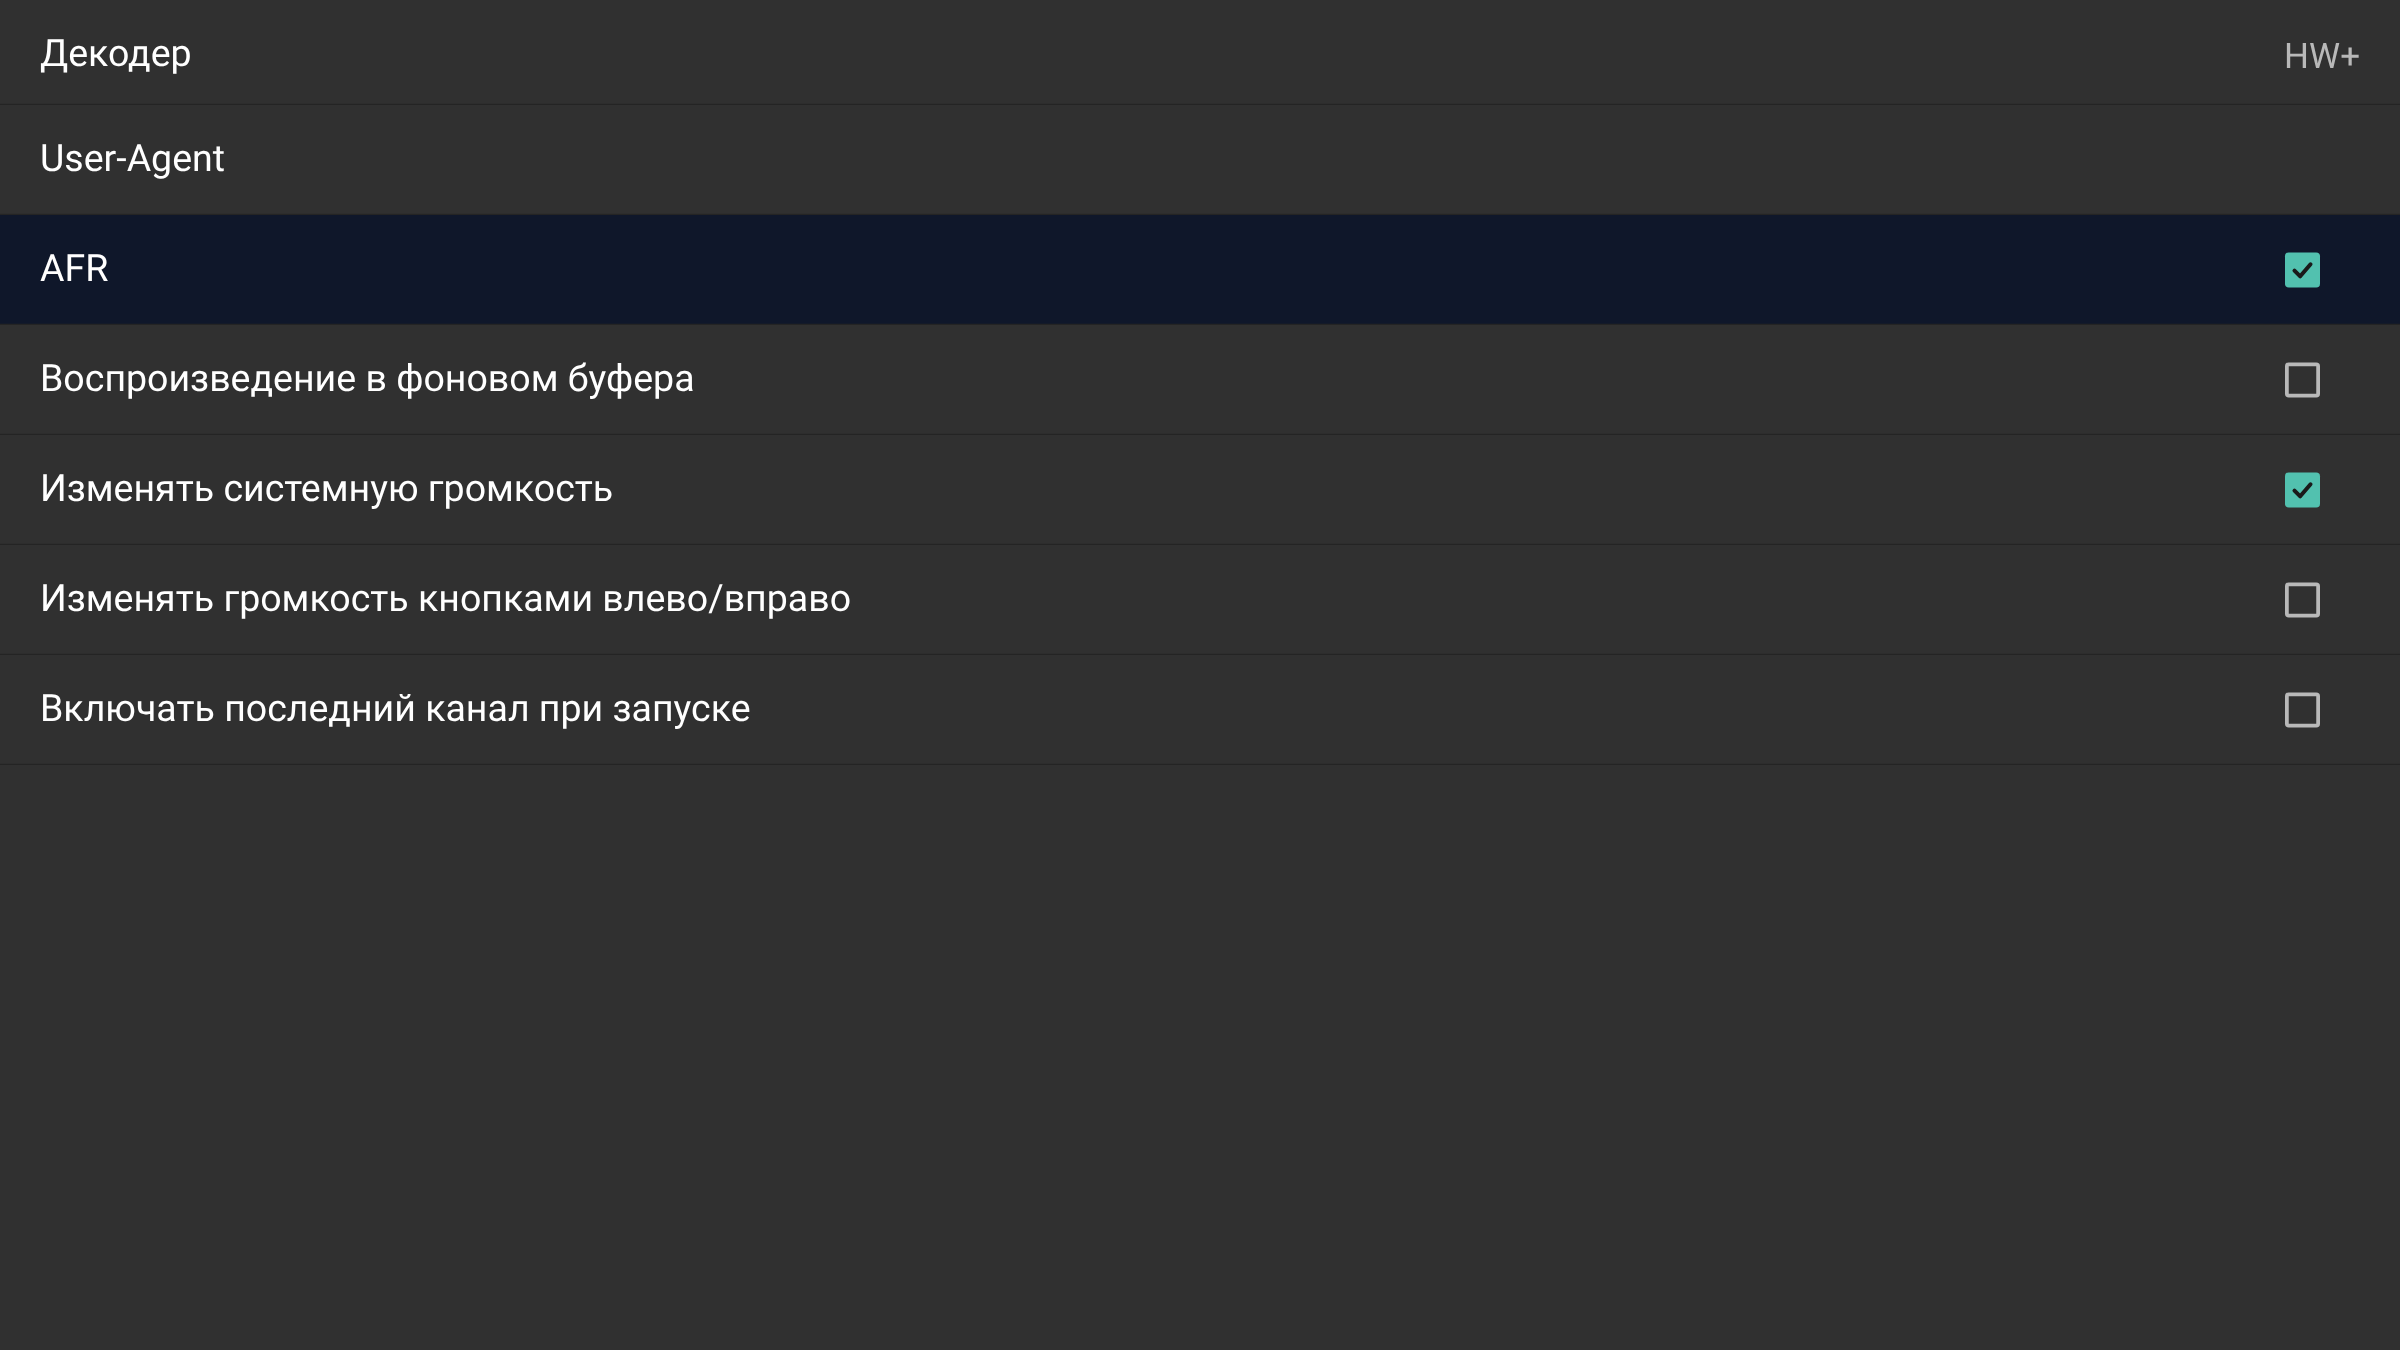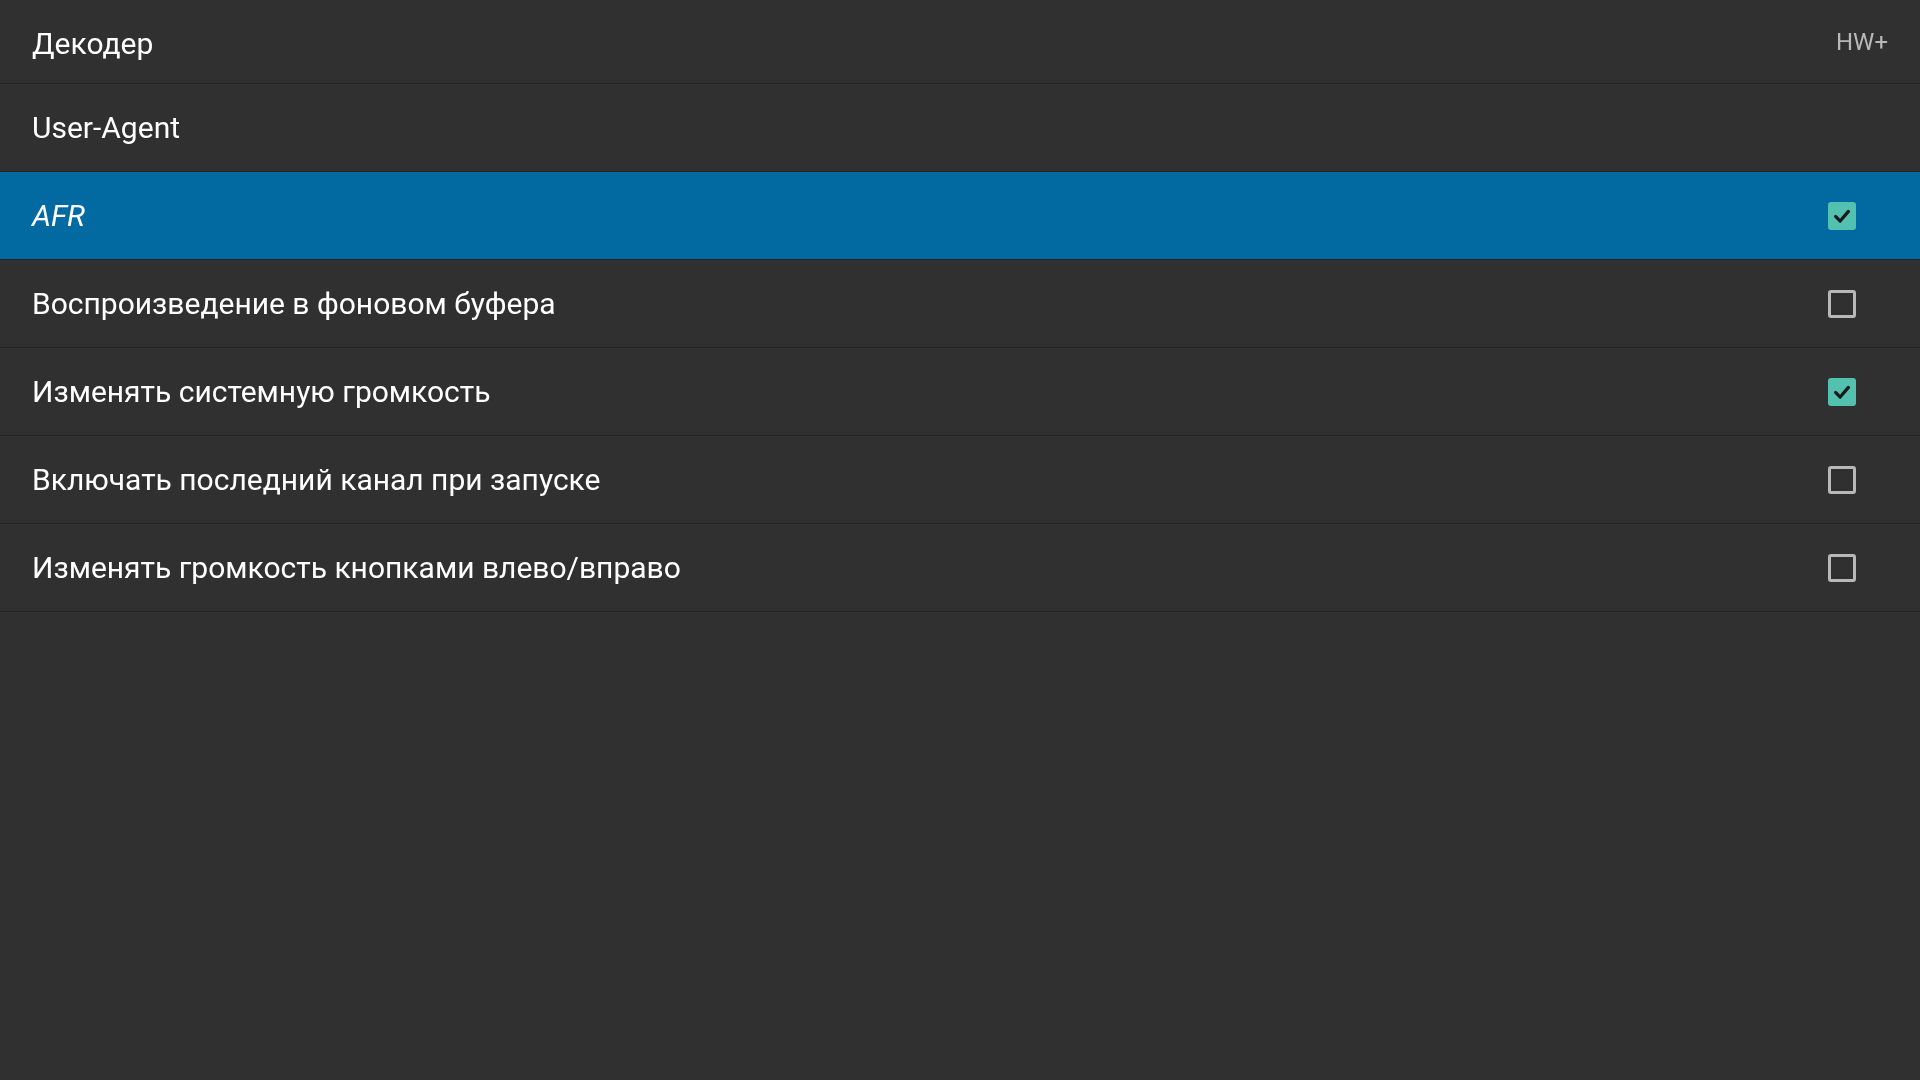--- a/index.html
+++ b/index.html
@@ -25,31 +25,30 @@
       justify-content: space-between;
       padding: 24px 32px;
       border-bottom: 1px solid #242424;
       cursor: pointer;
     }
     .setting-item.with-value {
       align-items: flex-start;
       padding: 24px 32px 20px 32px;
     }
     .setting-item.active {
-      background-color: #0369a1;
-      font-style: italic;
+      background-color: #0f172a;
     }
     .setting-title {
       font-size: 30px;
       font-weight: 400;
       color: #ffffff;
       line-height: 1.3;
     }
     .setting-value {
-      font-size: 24px;
+      font-size: 28px;
       font-weight: 400;
       color: #b8b8b8;
       margin-top: 4px;
     }
     .checkbox {
       width: 28px;
       height: 28px;
       display: flex;
       align-items: center;
       justify-content: center;
@@ -109,22 +108,22 @@
   <div class="setting-item">
     <span class="setting-title">Изменять системную громкость</span>
     <span class="checkbox checked">
       <svg viewBox="0 0 24 24">
           <path d="M5 12.5 L10 17.5 L19 7"></path>
         </svg>
     </span>
   </div>
 
   <div class="setting-item">
-    <span class="setting-title">Включать последний канал при запуске</span>
+    <span class="setting-title">Изменять громкость кнопками влево/вправо</span>
     <span class="checkbox unchecked"></span>
   </div>
 
   <div class="setting-item">
-    <span class="setting-title">Изменять громкость кнопками влево/вправо</span>
+    <span class="setting-title">Включать последний канал при запуске</span>
     <span class="checkbox unchecked"></span>
   </div>
 
 </div>
 
 </body></html>

